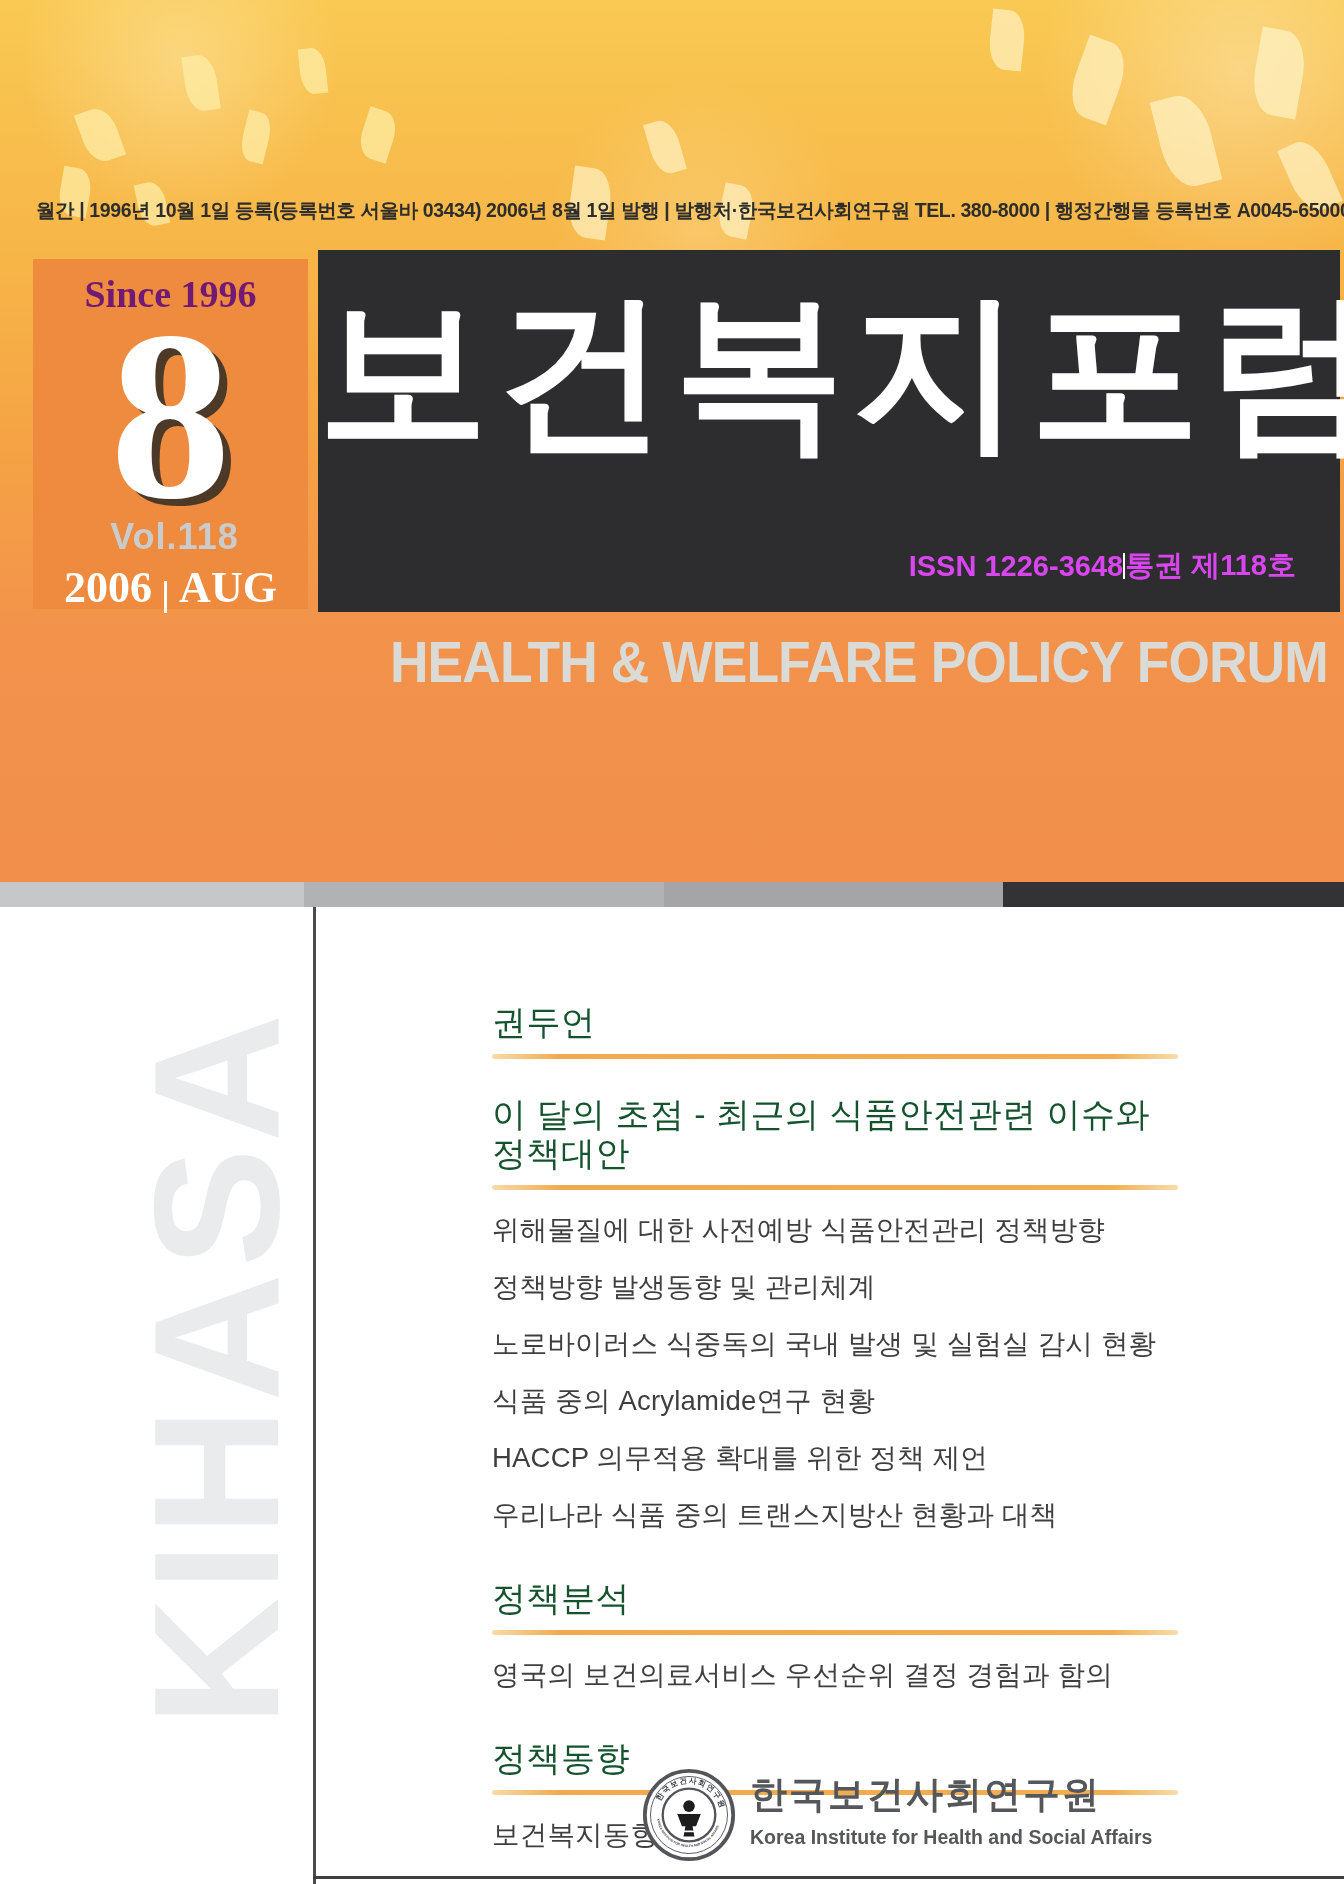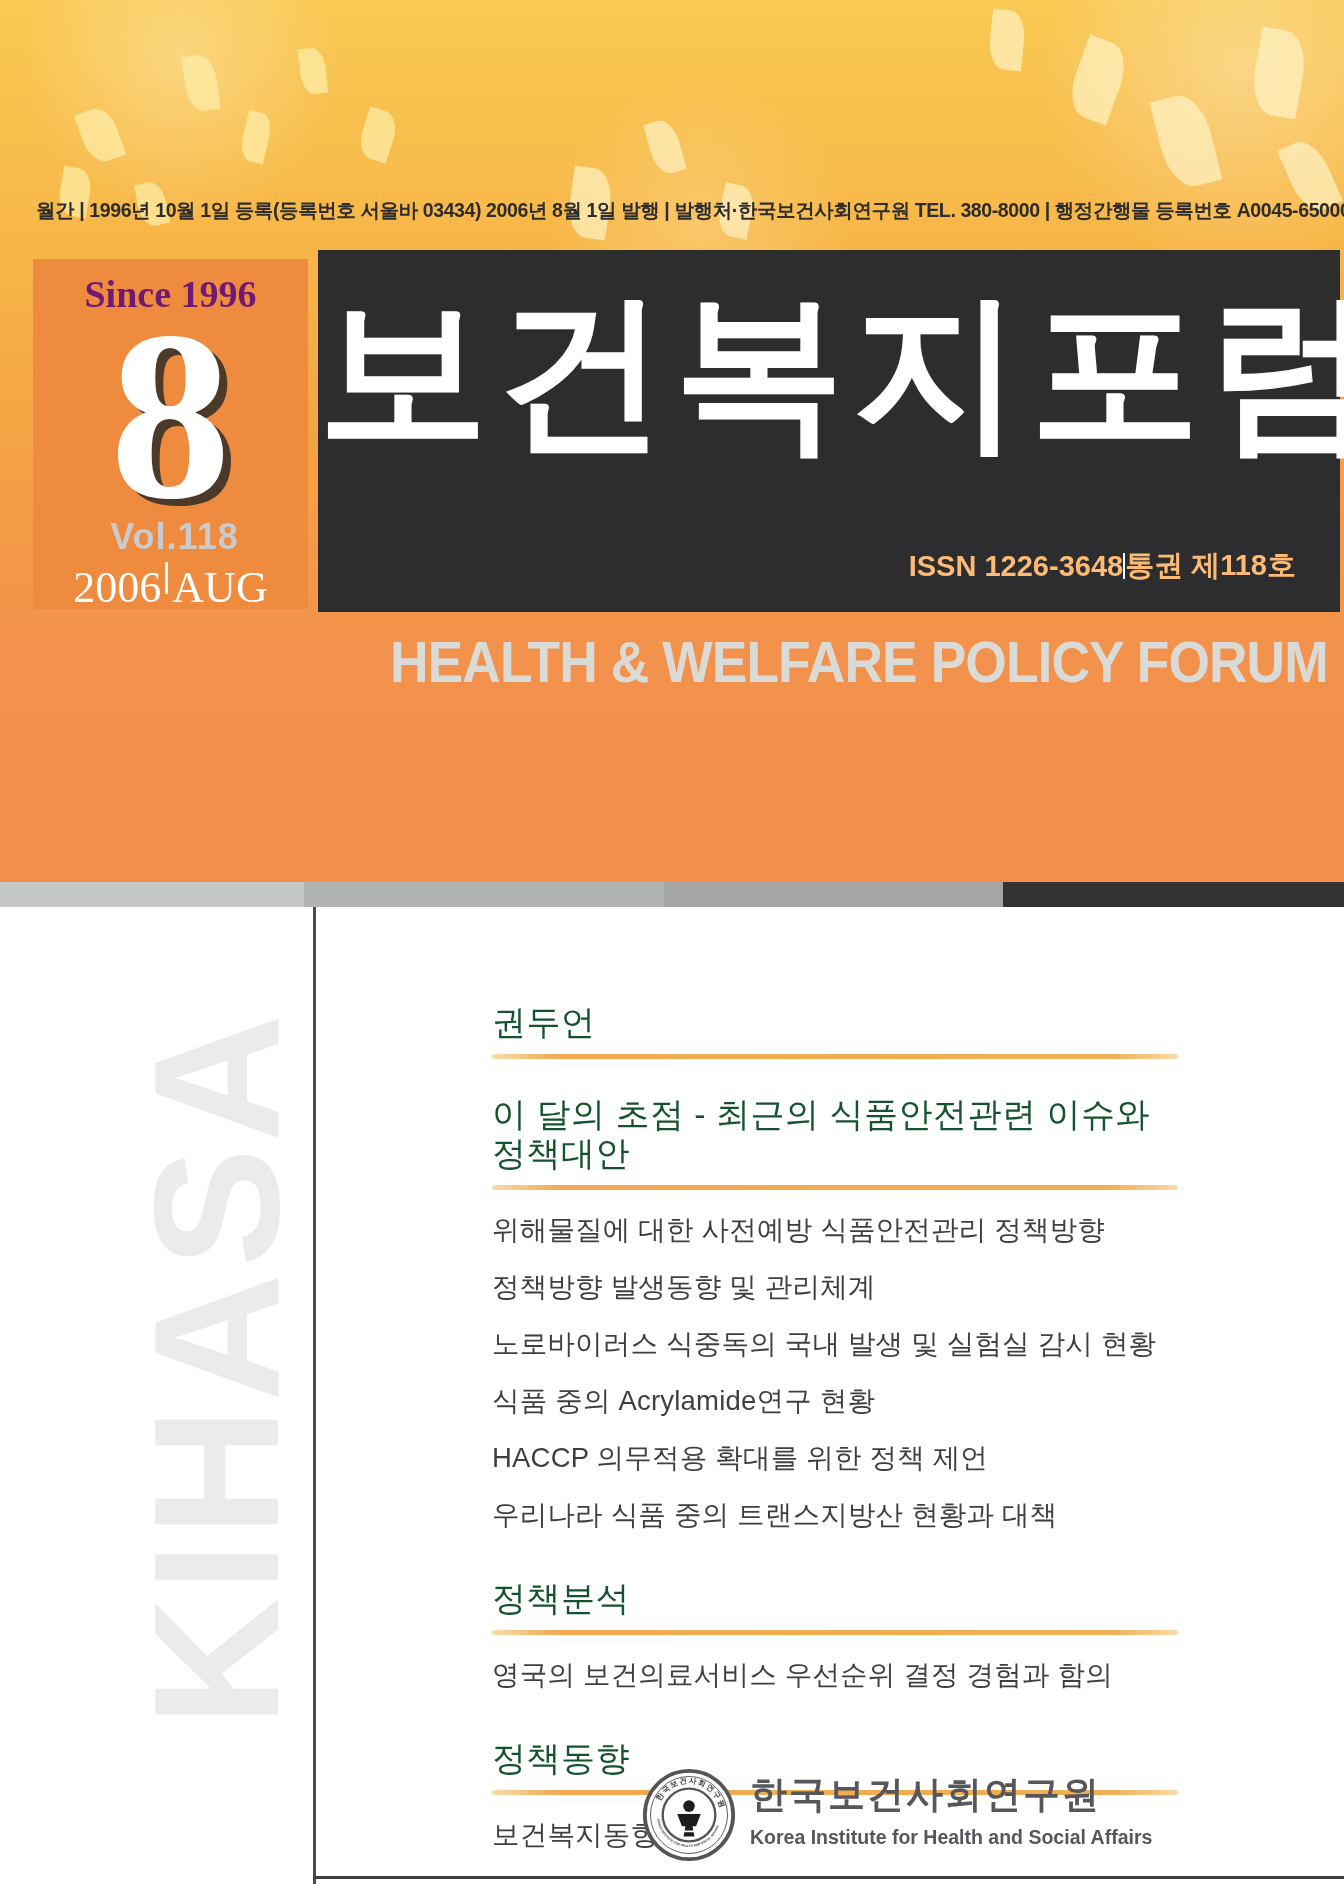--- a/index.html
+++ b/index.html
@@ -20,30 +20,30 @@
     color:#2e2d2b;letter-spacing:-0.4px;white-space:nowrap;}
 
   
   .issue-box{position:absolute;left:33px;top:259px;width:275px;height:350px;background:#ee8b3e;
     text-align:center;}
   .since{margin-top:13px;font-family:"Liberation Serif",serif;font-weight:bold;
     font-size:38px;color:#701a75;}
   .bignum{font-family:"Liberation Serif",serif;font-weight:bold;font-size:242px;line-height:0.82;
     color:#ffffff;text-shadow:8px 7px 0 rgba(48,42,36,0.85);}
   .vol{font-size:36px;font-weight:bold;color:#c9cbcd;letter-spacing:1px;margin-top:2px;padding-left:8px;}
-  .date{margin-top:4px;font-family:"Liberation Serif",serif;font-weight:normal;font-size:44px;
-    color:#ffffff;display:flex;align-items:flex-start;justify-content:center;gap:4px;}
+  .date{margin-top:4px;font-family:"Liberation Serif",serif;font-weight:bold;font-size:44px;
+    color:#ffffff;display:flex;align-items:flex-end;justify-content:center;gap:12px;}
   .date .vbar{display:inline-block;width:3px;height:32px;background:#ffffff;}
 
   
   .title-box{position:absolute;left:318px;top:250px;width:1022px;height:362px;background:#2d2c2e;}
   .kr-title{position:absolute;left:0;top:38px;width:100%;text-align:right;
     font-family:"Liberation Serif",serif;font-weight:bold;font-size:170px;line-height:1.0;
     color:#ffffff;letter-spacing:8px;white-space:nowrap;}
-  .issn-line{position:absolute;right:44px;bottom:26px;font-size:29px;font-weight:bold;color:#fdba74;
+  .issn-line{position:absolute;right:44px;bottom:26px;font-size:29px;font-weight:bold;color:#d946ef;
     display:flex;align-items:center;white-space:nowrap;}
   .issn-line .vbar{display:inline-block;width:2px;height:26px;background:#ffffff;}
 
   .en-title{position:absolute;left:390px;top:628px;font-size:58px;font-weight:bold;color:#dadbd7;
     letter-spacing:-1px;white-space:nowrap;transform:scaleX(0.92);transform-origin:left center;}
 
   
   .divider{position:absolute;left:0;top:882px;width:1344px;height:25px;display:flex;}
   .divider .s1{width:304px;background:#c6c7c9;}
   .divider .s2{width:360px;background:#b1b2b4;}

